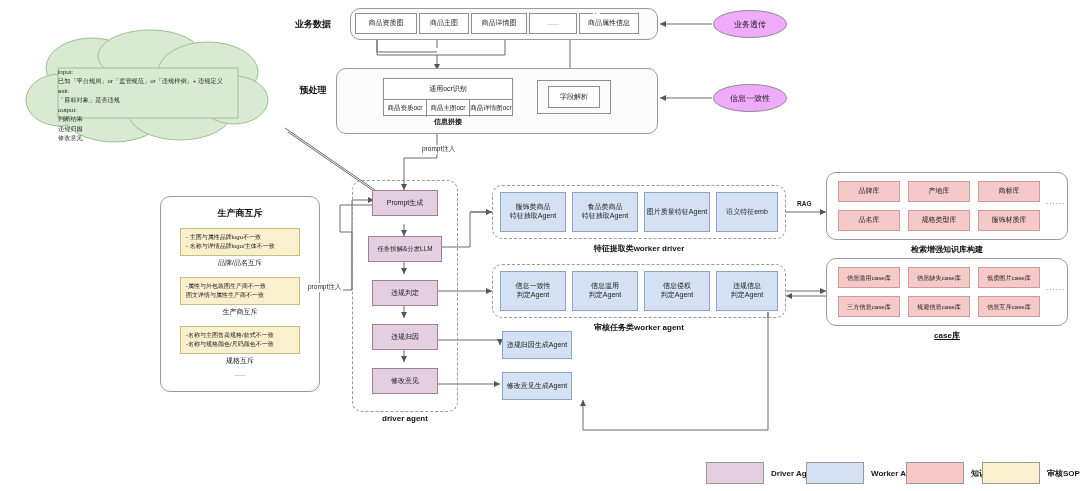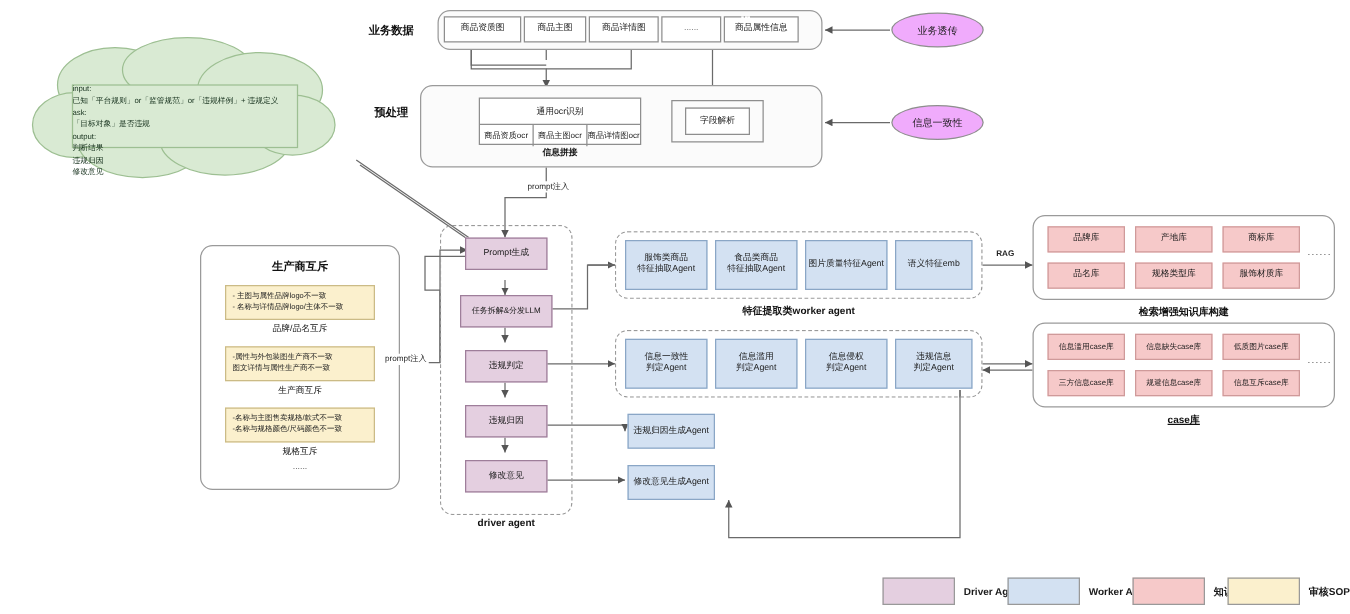--- a/index.html
+++ b/index.html
@@ -187,31 +187,32 @@
   <div class="abs node purple" style="left:372px;top:368px;width:66px;height:26px;">修改意见</div>
   <div class="abs cap" style="left:352px;top:414px;width:106px;">driver agent</div>
 
   <div class="abs dash-group" style="left:492px;top:185px;width:294px;height:54px;"></div>
   <div class="abs node blue" style="left:500px;top:192px;width:66px;height:40px;white-space:pre-line;">服饰类商品
 特征抽取Agent</div>
   <div class="abs node blue" style="left:572px;top:192px;width:66px;height:40px;white-space:pre-line;">食品类商品
 特征抽取Agent</div>
   <div class="abs node blue" style="left:644px;top:192px;width:66px;height:40px;">图片质量特征Agent</div>
   <div class="abs node blue" style="left:716px;top:192px;width:62px;height:40px;">语义特征emb</div>
-  <div class="abs cap" style="left:492px;top:243px;width:294px;">特征提取类worker agent</div>
+  <div class="abs cap" style="left:492px;top:243px;width:294px;">特征提取类worker driver</div>
 
   <div class="abs dash-group" style="left:492px;top:264px;width:294px;height:54px;"></div>
   <div class="abs node blue" style="left:500px;top:271px;width:66px;height:40px;white-space:pre-line;">信息一致性
 判定Agent</div>
   <div class="abs node blue" style="left:572px;top:271px;width:66px;height:40px;white-space:pre-line;">信息滥用
 判定Agent</div>
   <div class="abs node blue" style="left:644px;top:271px;width:66px;height:40px;white-space:pre-line;">信息侵权
 判定Agent</div>
   <div class="abs node blue" style="left:716px;top:271px;width:62px;height:40px;white-space:pre-line;">违规信息
 判定Agent</div>
+  <div class="abs cap" style="left:492px;top:322px;width:294px;">审核任务类worker agent</div>
 
   <div class="abs node blue" style="left:502px;top:331px;width:70px;height:28px;">违规归因生成Agent</div>
   <div class="abs node blue" style="left:502px;top:372px;width:70px;height:28px;">修改意见生成Agent</div>
 
   <div class="abs round-group" style="left:826px;top:172px;width:242px;height:68px;background:#fff;"></div>
   <div class="abs node pink" style="left:838px;top:181px;width:62px;height:21px;">品牌库</div>
   <div class="abs node pink" style="left:908px;top:181px;width:62px;height:21px;">产地库</div>
   <div class="abs node pink" style="left:978px;top:181px;width:62px;height:21px;">商标库</div>
   <div class="abs node pink" style="left:838px;top:210px;width:62px;height:21px;">品名库</div>
   <div class="abs node pink" style="left:908px;top:210px;width:62px;height:21px;">规格类型库</div>

